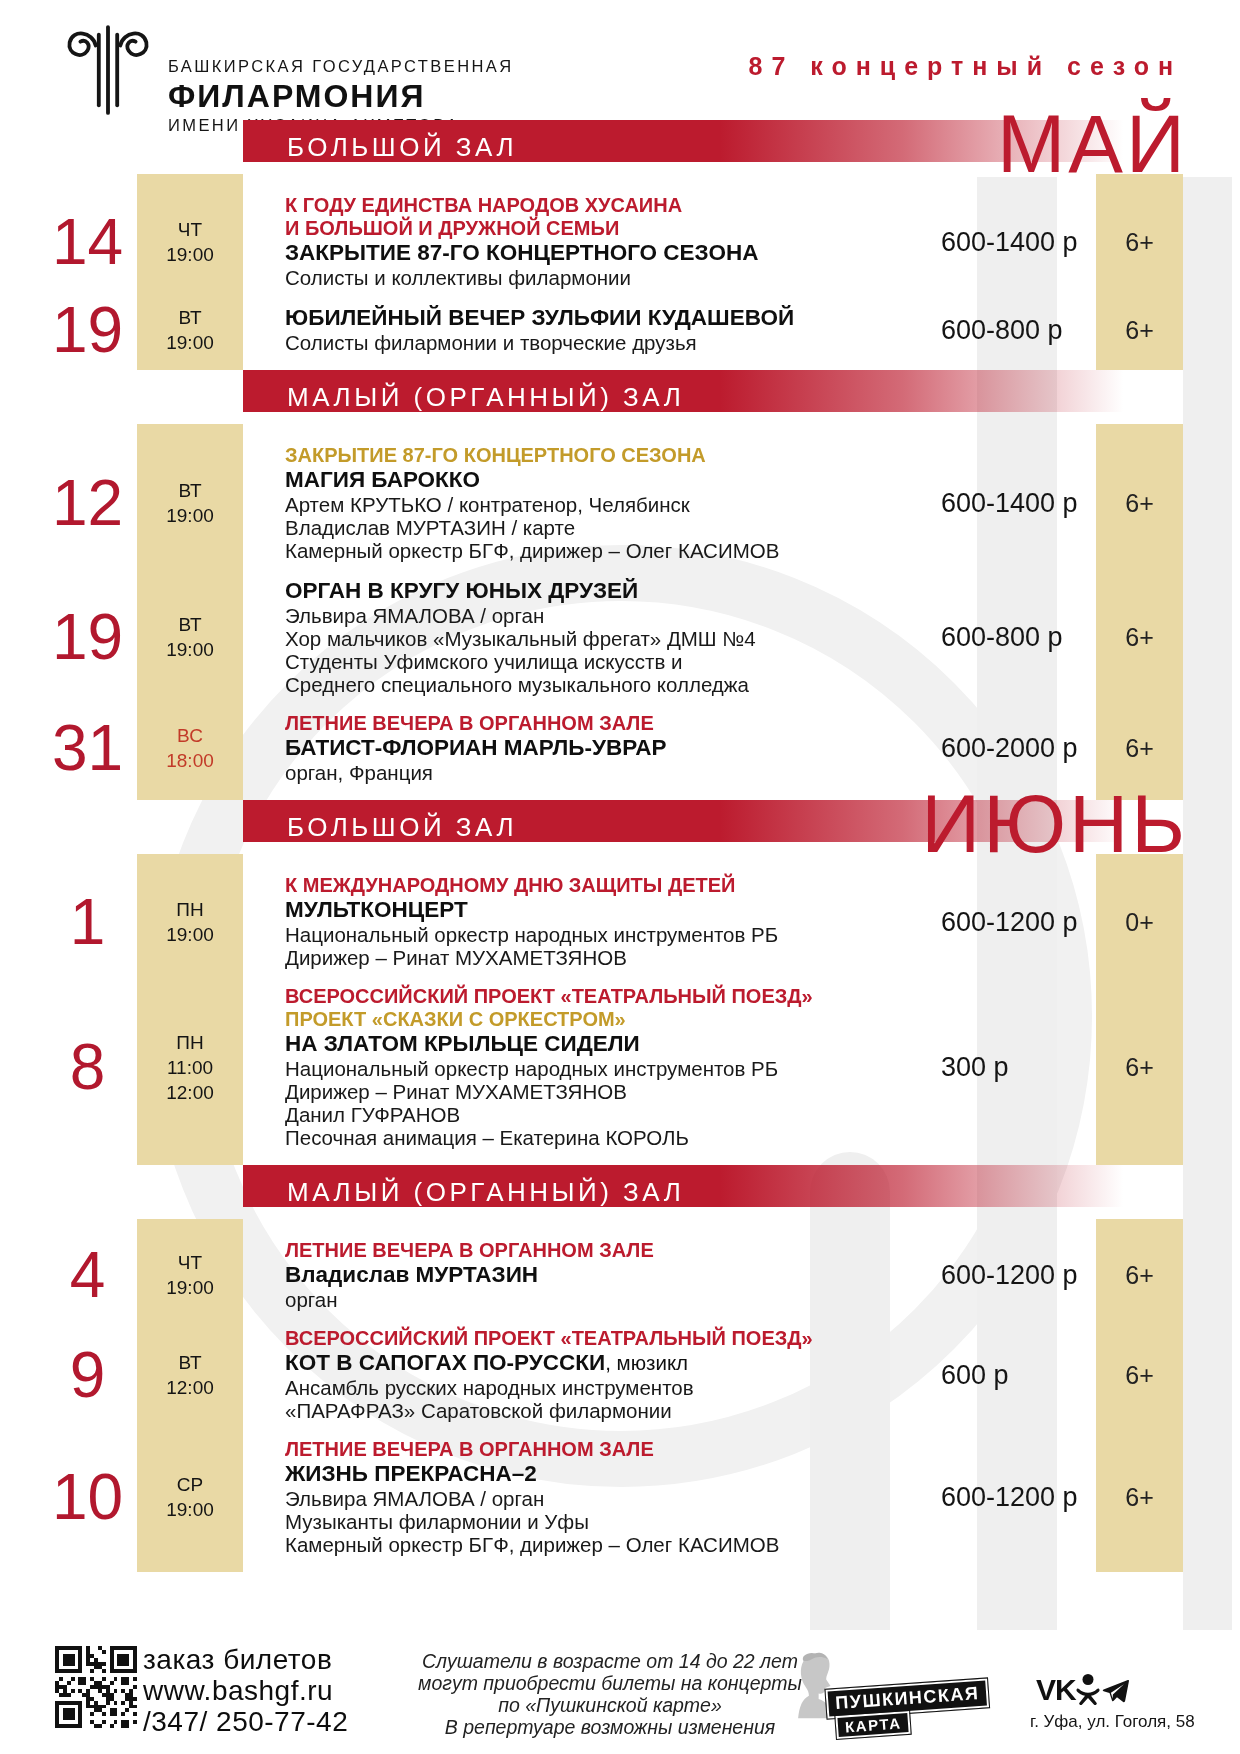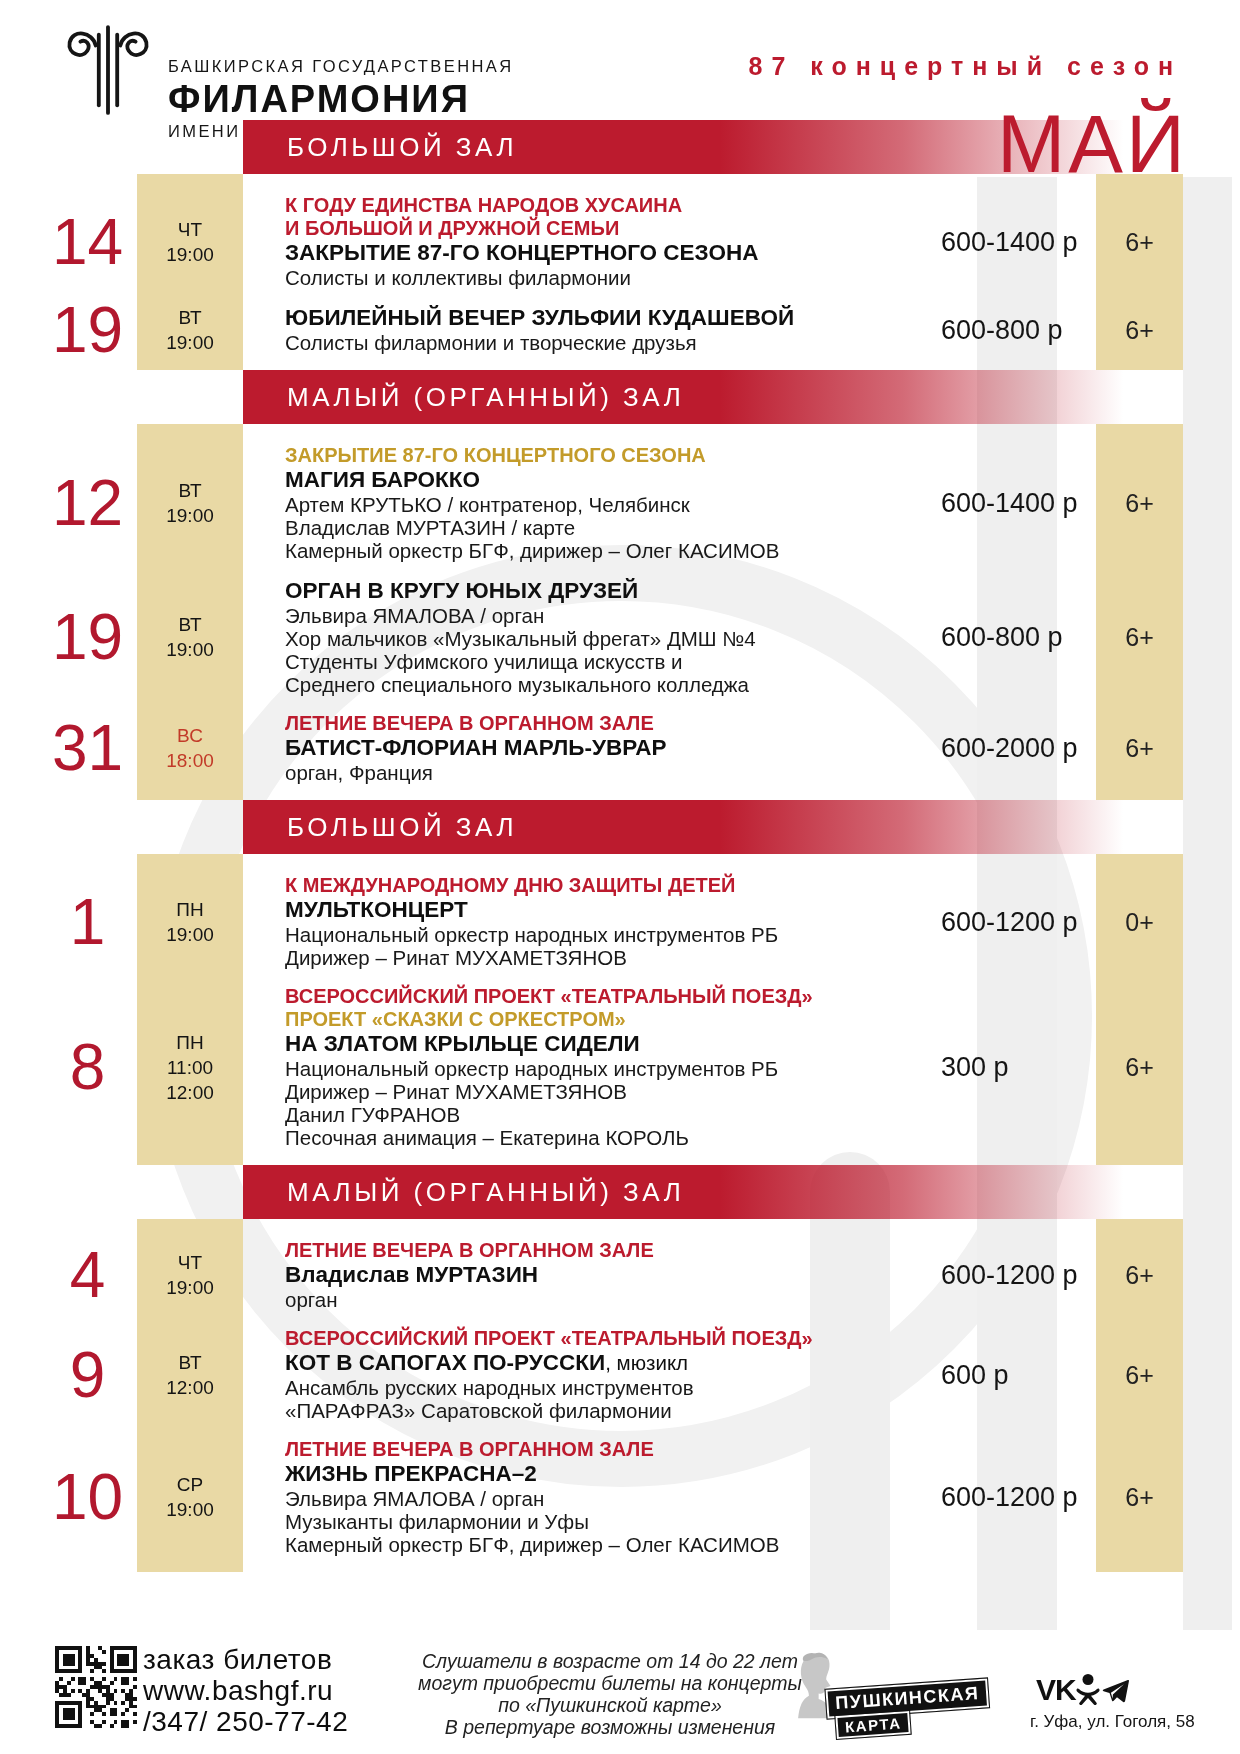--- a/index.html
+++ b/index.html
@@ -12,27 +12,27 @@
   .wm-ring{left:150px;top:545px;width:830px;height:830px;border:56px solid #f1f1f1;border-radius:50%;}
   .wm-bar1{left:810px;top:1152px;width:80px;height:478px;background:#efefef;border-radius:40px 40px 0 0;}
   .wm-barA{left:977px;top:177px;width:80px;height:1453px;background:#efefef;}
   .wm-barB{left:1183px;top:177px;width:49px;height:1453px;background:#efefef;}
 
   
   .header{position:relative;z-index:2;height:120px;}
   .logo-mark{position:absolute;left:62px;top:22px;}
   .org{position:absolute;left:168px;top:58px;line-height:1;}
   .org-small{font-size:16.5px;letter-spacing:2.4px;color:#161616;font-weight:500;}
-  .org-name{font-size:38px;font-weight:700;letter-spacing:2px;color:#111;margin:5px 0 5px;}
+  .org-name{font-size:32px;font-weight:700;letter-spacing:2px;color:#111;margin:5px 0 5px;}
   .season{position:absolute;right:58px;top:52px;font-size:25px;font-weight:700;
           letter-spacing:9px;color:#bc1b2e;white-space:nowrap;}
 
   
   .banner-row{position:relative;z-index:2;height:54px;}
-  .banner{margin-left:243px;width:917px;height:54px;
+  .banner{margin-left:243px;width:917px;height:42px;
           background:linear-gradient(90deg,#bc1b2e 0%,#bc1b2e 52%,rgba(188,27,46,.65) 72%,rgba(188,27,46,0) 96%);}
   .hall{display:block;line-height:54px;padding-left:44px;color:#fff;font-size:26px;
         letter-spacing:3.5px;font-weight:500;white-space:nowrap;}
   .month{position:absolute;right:52px;top:-6px;font-size:82px;line-height:60px;color:#bc1b2e;
          font-weight:500;letter-spacing:3px;white-space:nowrap;}
 
   
   .section-body{position:relative;z-index:1;padding:12px 0 8px;}
   .strip{position:absolute;top:0;bottom:0;background:#e9d9a5;z-index:0;}
   .strip-time{left:137px;width:106px;}
@@ -189,20 +189,21 @@
             <div class="line"><span>орган, Франция</span></div>
           </div>
           <div class="ev-price">600-2000 р</div>
           <div class="ev-age">6+</div>
         </div>
       </div>
       <div class="banner-row">
         <div class="banner">
           <span class="hall">БОЛЬШОЙ ЗАЛ</span>
         </div>
+        <span class="month">ИЮНЬ</span>
       </div>
       <div class="section-body">
         <div class="strip strip-time"></div>
         <div class="strip strip-age"></div>
         <div class="event">
           <div class="ev-date">1</div>
           <div class="ev-daytime">
             <div>ПН</div>
             <div>19:00</div>
           </div>

